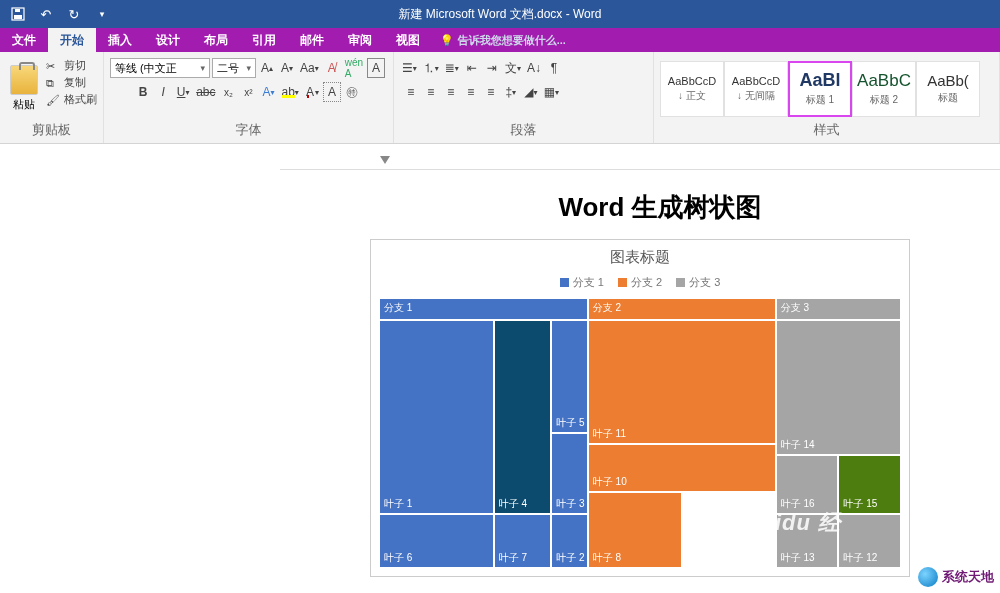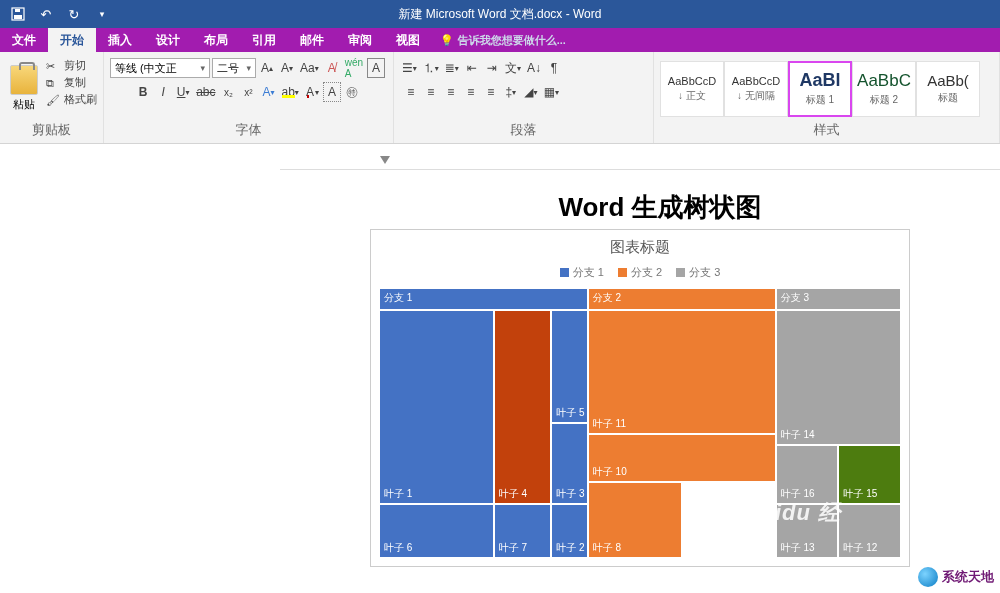--- a/index.html
+++ b/index.html
@@ -42,21 +42,21 @@
 .style-preview { font-size:11px; color:#333; }
 .style-preview.big { font-size:18px; font-weight:bold; color:#1f3864; }
 .style-name { font-size:10px; color:#666; margin-top:2px; }
 
 .workspace { position:absolute; top:144px; left:0; right:0; bottom:0; background:#fff; display:flex; }
 .ruler-gap { width:280px; background:#fff; }
 .page { flex:1; background:#fff; padding:10px 20px 0 100px; }
 .ruler { height:16px; border-bottom:1px solid #ddd; position:relative; margin-left:-100px; margin-right:-20px; margin-bottom:20px; }
 .ruler-mark { position:absolute; top:2px; width:0; height:0; border-left:5px solid transparent; border-right:5px solid transparent; border-top:8px solid #888; }
 
-.doc-title { font-size:26px; font-weight:bold; text-align:center; margin:14px 0 4px -40px; color:#000; }
+.doc-title { font-size:26px; font-weight:bold; text-align:center; margin:14px 0 14px -40px; color:#000; }
 
 .chart-box { width:540px; border:1px solid #ccc; padding:8px; margin-left:-10px; }
 .chart-title { text-align:center; font-size:15px; color:#555; margin-bottom:8px; }
 .legend { display:flex; justify-content:center; gap:14px; font-size:11px; color:#777; margin-bottom:8px; }
 .legend-item { display:flex; align-items:center; gap:4px; }
 .sw { width:9px; height:9px; }
 
 .treemap { width:100%; height:270px; position:relative; font-size:10px; color:#fff; }
 .tm { position:absolute; border:1px solid #fff; padding:3px 4px; }
 .tm .lbl-top { position:absolute; top:2px; left:4px; }
@@ -265,21 +265,21 @@
 
         <div class="tm" style="left:0;top:0;width:40%;height:8%;background:#4472c4">
             <span class="lbl-top">分支 1</span>
           </div>
         <div class="tm" style="left:0;top:8%;width:22%;height:72%;background:#4472c4">
             <span class="lbl-bot">叶子 1</span>
           </div>
         <div class="tm" style="left:0;top:80%;width:22%;height:20%;background:#4472c4">
             <span class="lbl-bot">叶子 6</span>
           </div>
-        <div class="tm" style="left:22%;top:8%;width:11%;height:72%;background:#c2410c">
+        <div class="tm" style="left:22%;top:8%;width:11%;height:72%;background:#0c4a6e">
             <span class="lbl-bot">叶子 4</span>
           </div>
         <div class="tm" style="left:22%;top:80%;width:11%;height:20%;background:#4472c4">
             <span class="lbl-bot">叶子 7</span>
           </div>
         <div class="tm" style="left:33%;top:8%;width:7%;height:42%;background:#4472c4">
             <span class="lbl-bot">叶子 5</span>
           </div>
         <div class="tm" style="left:33%;top:50%;width:7%;height:30%;background:#4472c4">
             <span class="lbl-bot">叶子 3</span>

